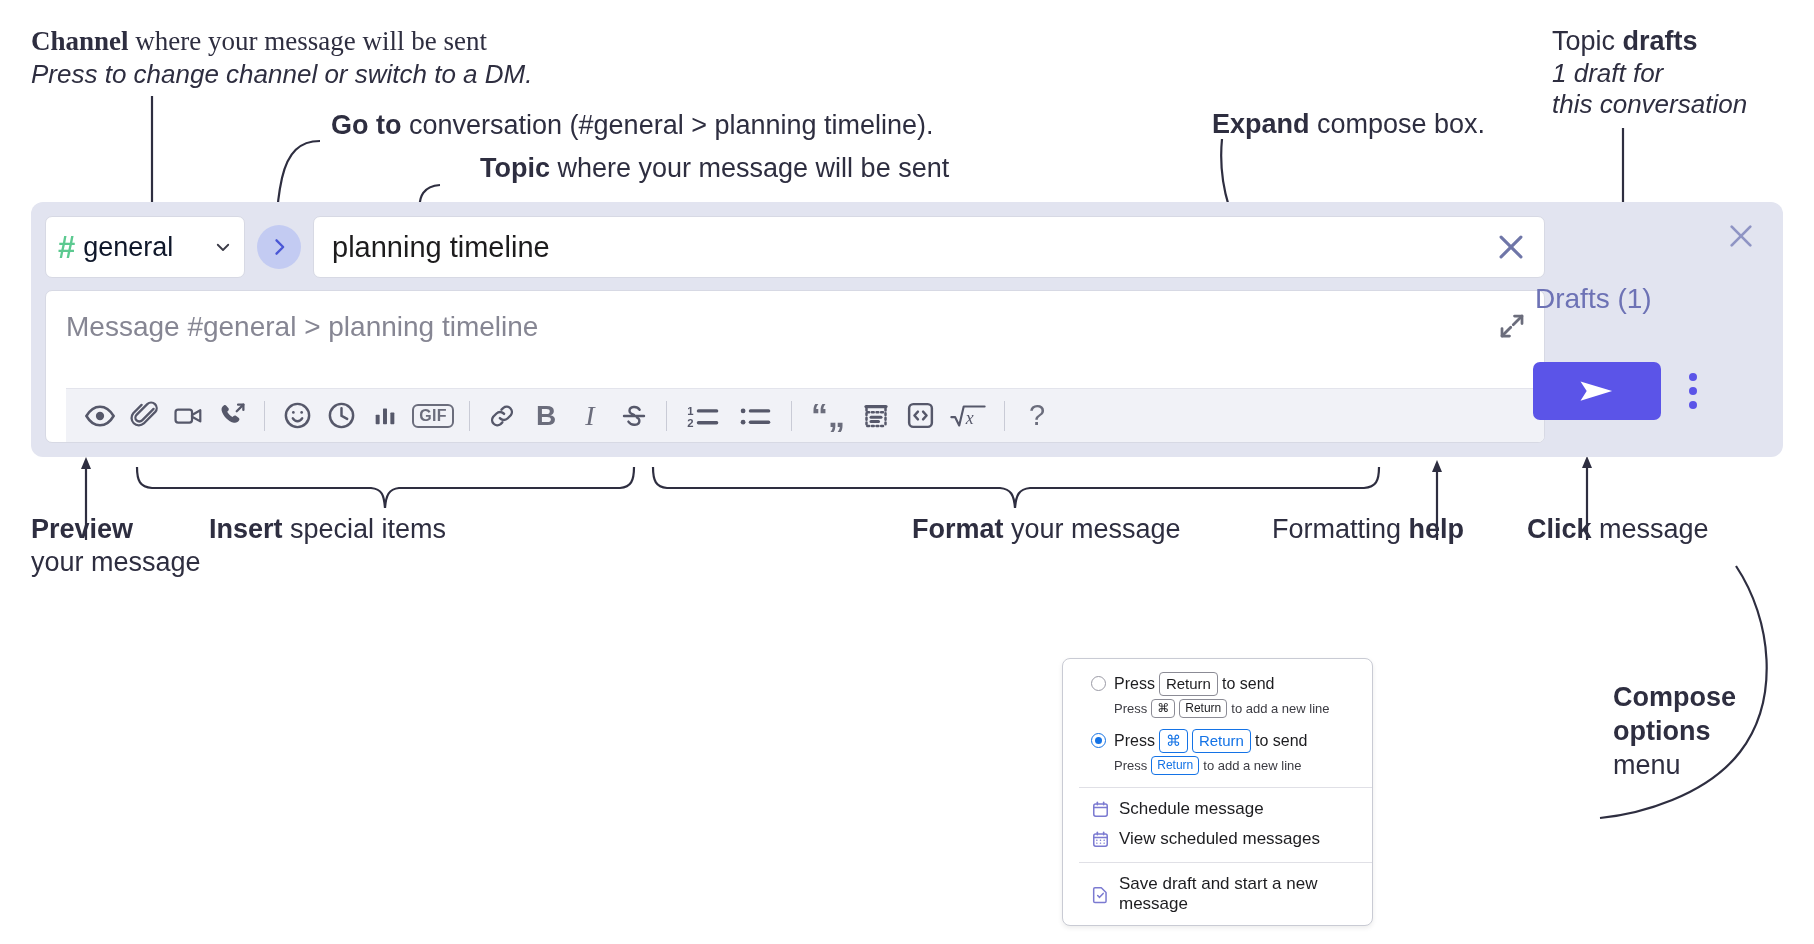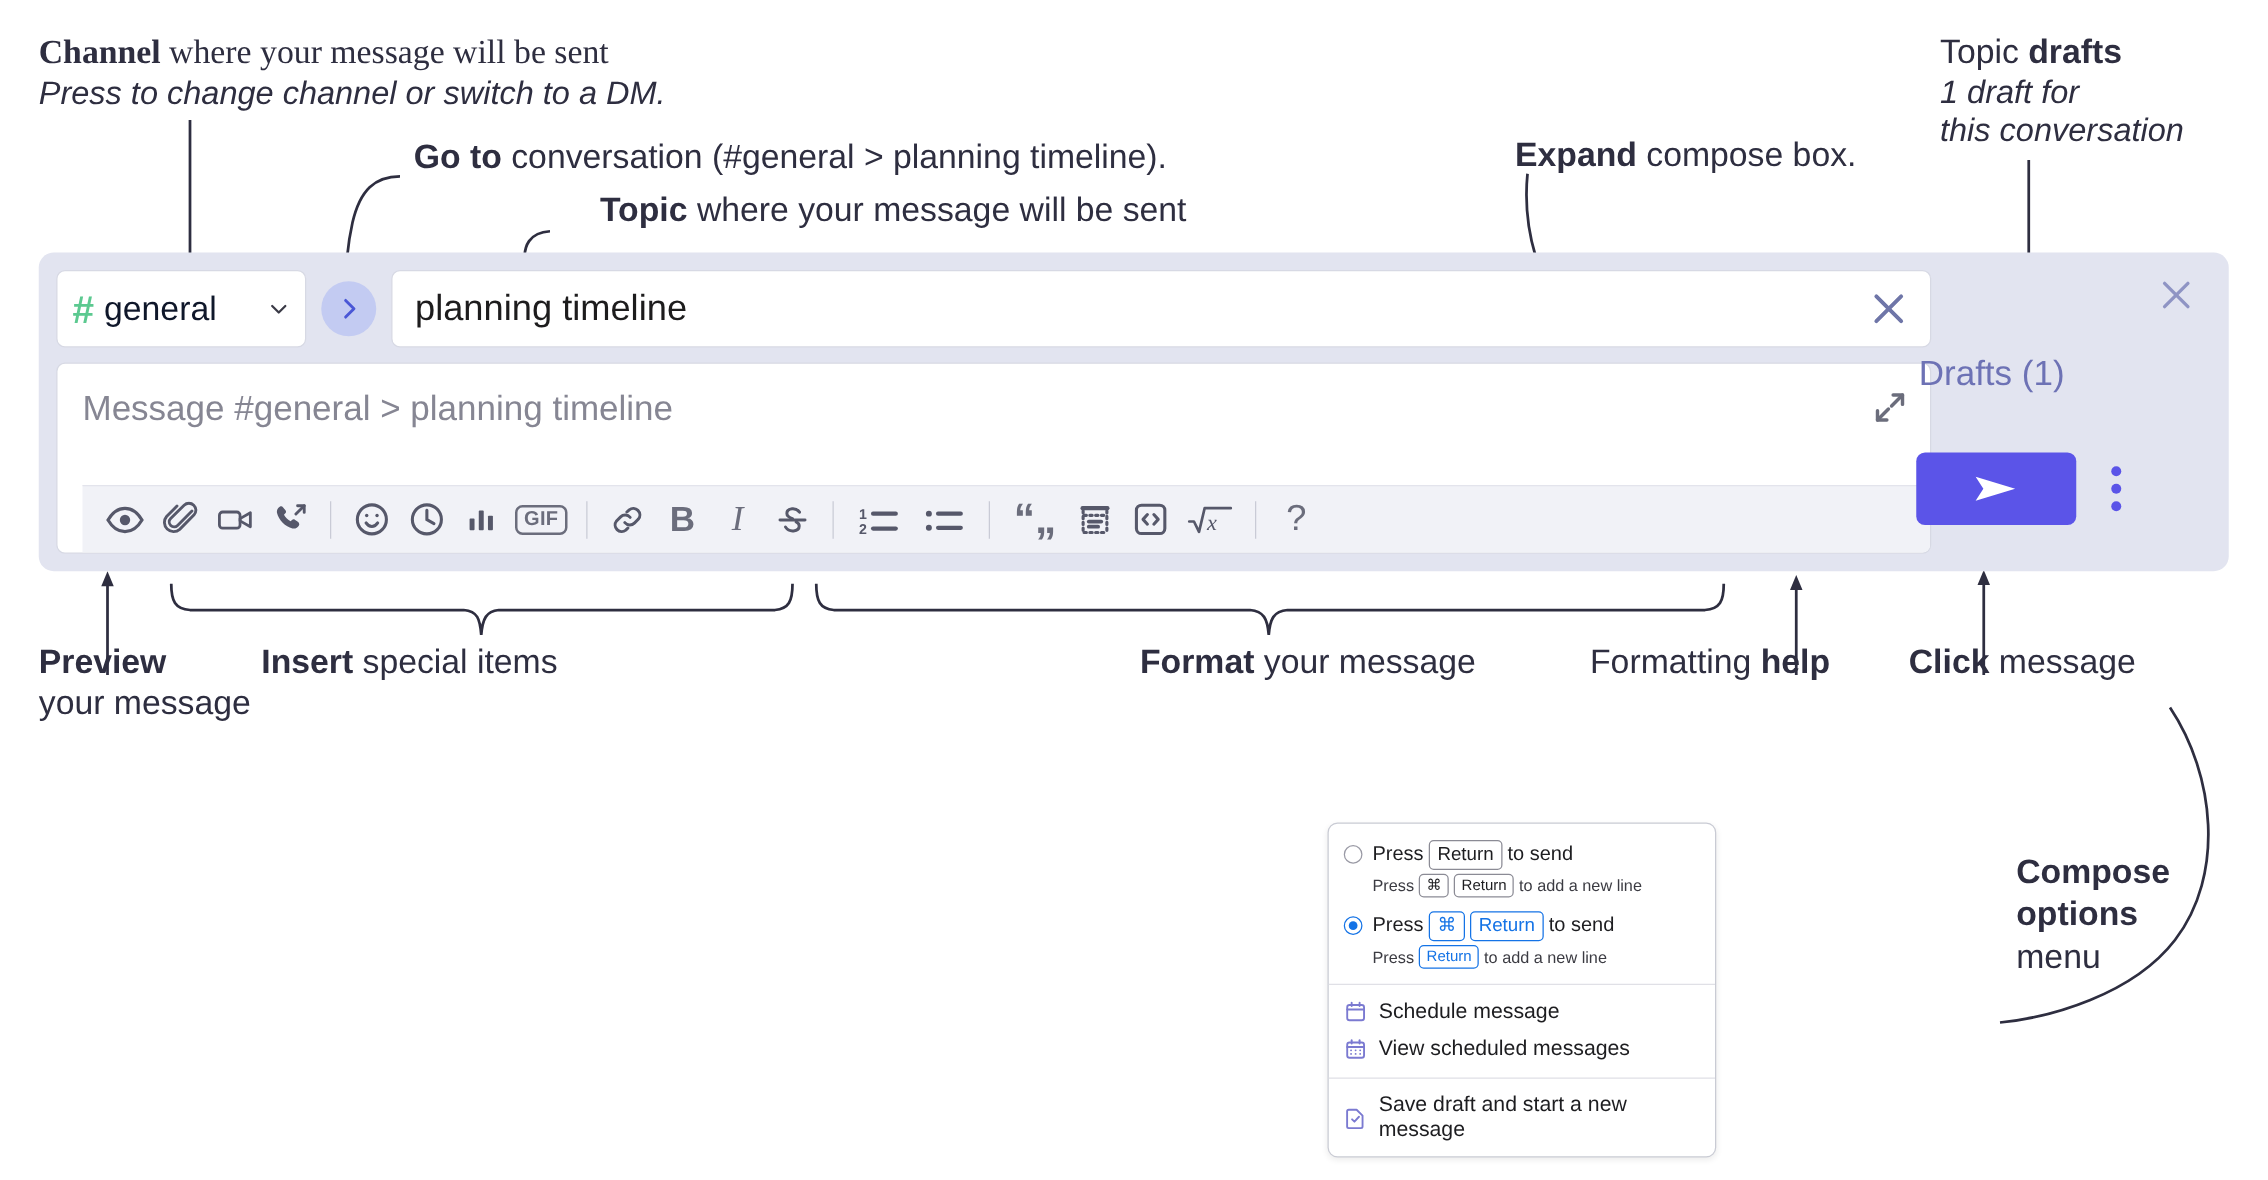--- a/index.html
+++ b/index.html
@@ -87,21 +87,21 @@
   }
   .kebab { position:absolute; left:166px; top:166px; width:24px; height:46px;
            display:flex; flex-direction:column; align-items:center; justify-content:center; gap:6px; }
   .kebab i { display:block; width:8px; height:8px; border-radius:50%; background:#5b54e8; }
 
   
   .opt-menu {
     position:absolute; left:1062px; top:658px; width:311px;
     background:#fff; border:1px solid #c9cbd4; border-radius:8px;
     box-shadow:0 2px 5px rgba(0,0,0,.08);
-    padding:10px 0 6px 0;
+    padding:10px 0 6px 16px;
   }
   .opt-radio-row { display:flex; align-items:flex-start; padding:3px 12px 0 12px; }
   .radio {
     width:15px; height:15px; border-radius:50%; border:1.6px solid #9a9aa5;
     margin:4px 8px 0 0; flex:0 0 auto; background:#fff;
   }
   .radio.on { border:1.6px solid #1473e6; background:#fff; position:relative; }
   .radio.on::after {
     content:""; position:absolute; left:3px; top:3px; width:7px; height:7px;
     border-radius:50%; background:#1473e6;

